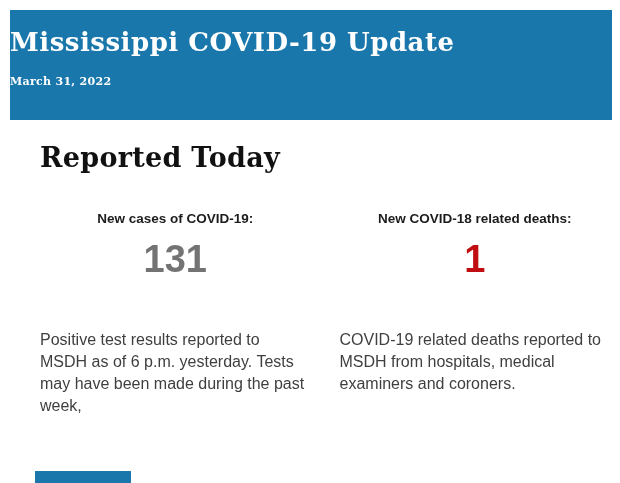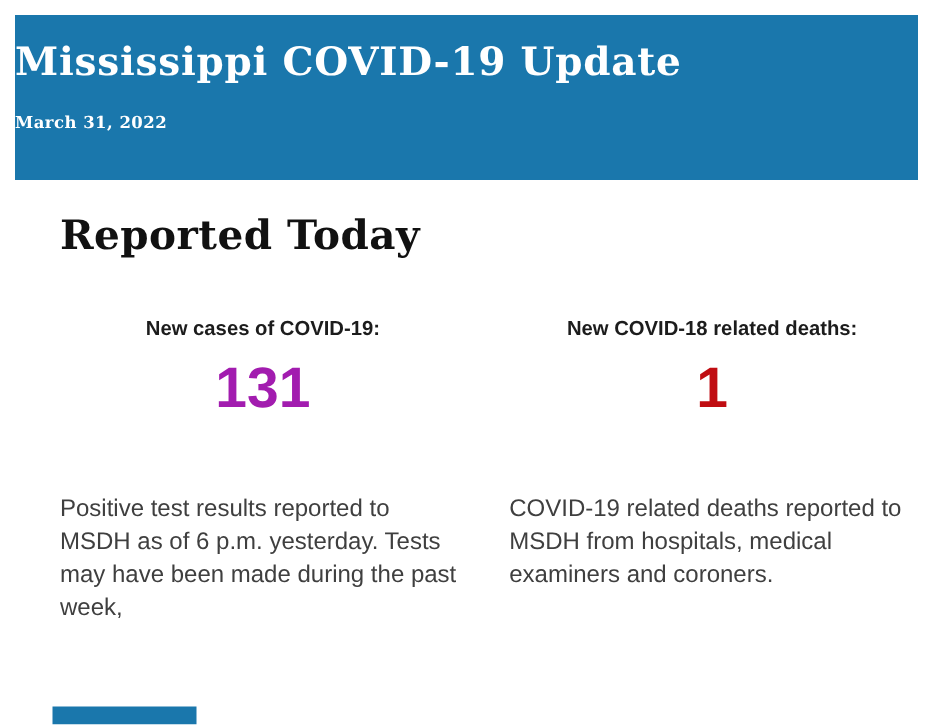--- a/index.html
+++ b/index.html
@@ -56,21 +56,21 @@
     font-weight: bold;
     color: #1c1c1c;
   }
   .stat-value {
     margin-top: 11px;
     text-align: center;
     font-size: 38px;
     font-weight: bold;
     line-height: 44px;
   }
-  .stat-value.cases { color: #a21caf; }
+  .stat-value.cases { color: #737373; }
   .stat-value.deaths { color: #c00d12; }
   .stat-desc {
     margin-top: 48px;
     font-size: 16px;
     line-height: 22px;
     color: #3f3f3f;
     text-align: left;
   }
   .bottom-bar {
     position: absolute;

